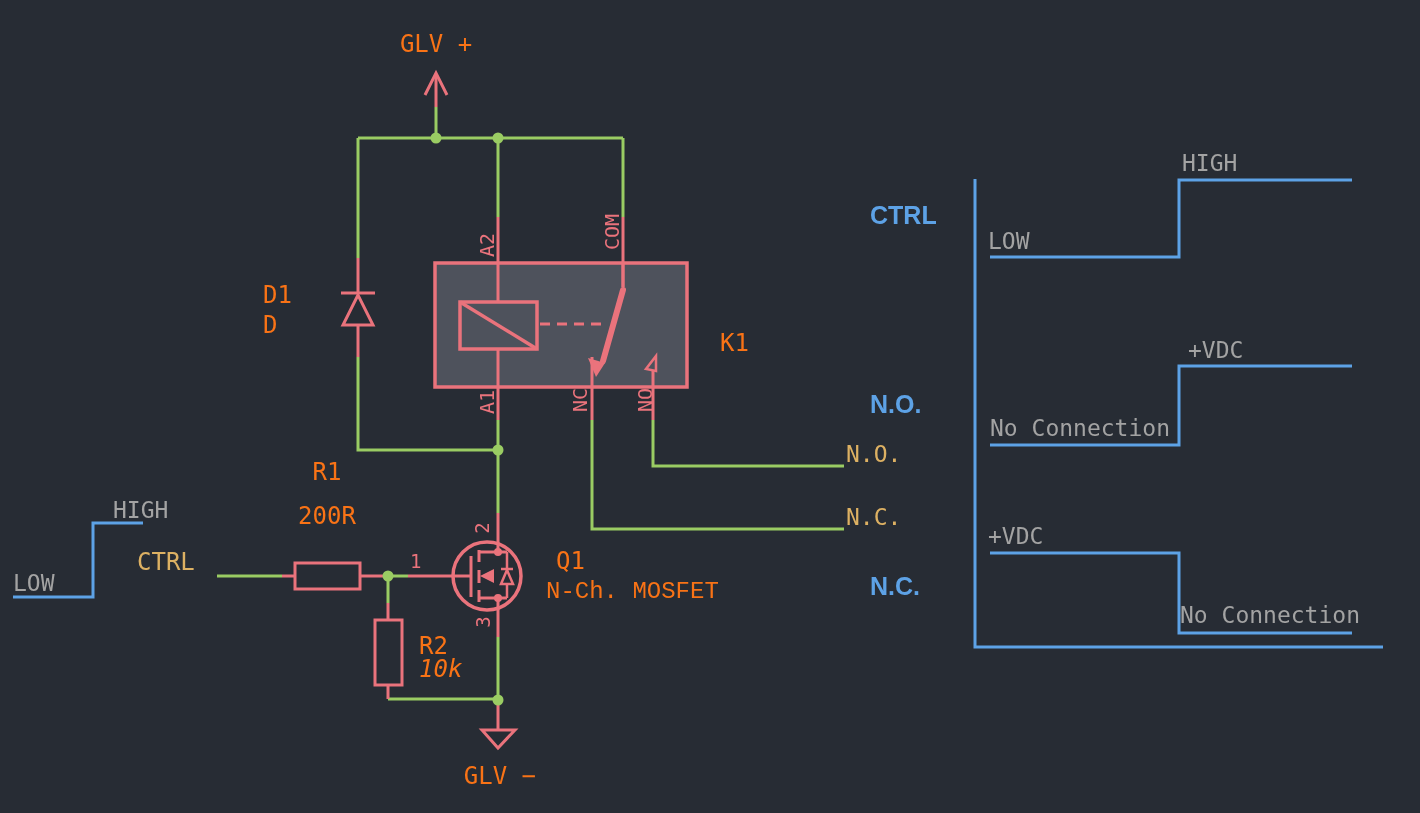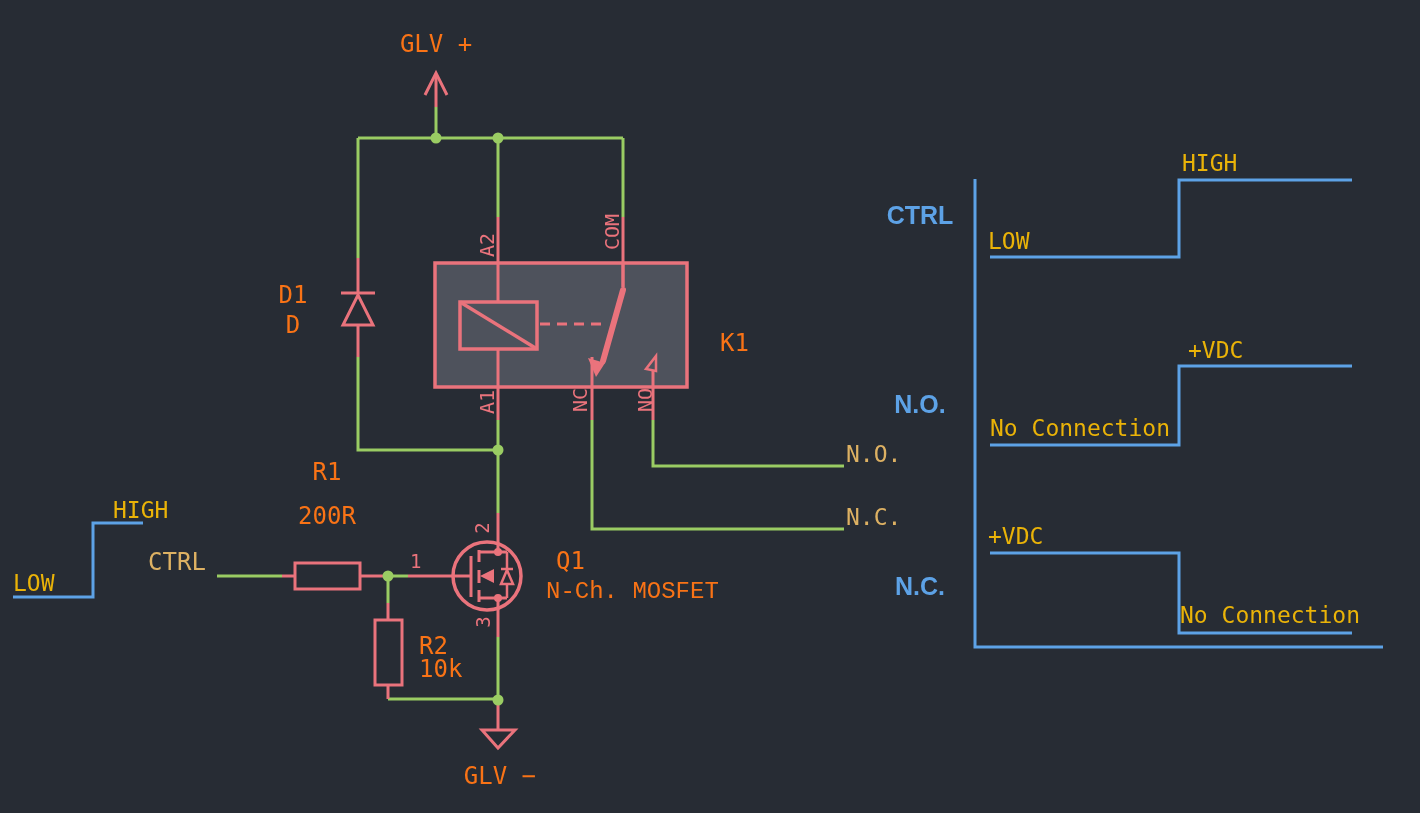--- a/index.html
+++ b/index.html
@@ -11,27 +11,27 @@
     font-family:"DejaVu Sans Mono",monospace;
   }
   .canvas svg{position:absolute;left:0;top:0;}
   .t{
     position:absolute;display:block;line-height:1;white-space:nowrap;
     font-family:"DejaVu Sans Mono",monospace;
   }
   .cyan{color:#f97316}
   .red{color:#ea737c}
   .yellow{color:#ddb163}
-  .blue{color:#eab308}
+  .blue{color:#a3a3a3}
   .s24{font-size:24px}
   .s23{font-size:23px}
   .s20{font-size:20px}
   .s19{font-size:19px}
   .ctr{text-align:center}
-  .rgt{text-align:center}
+  .rgt{text-align:left}
   .rot{transform:translate(-50%,-50%) rotate(-90deg)}
   .boldlbl{
     font-family:"Liberation Sans",sans-serif;
     font-weight:bold;font-size:25px;color:#5da2e6;
   }
 </style>
 </head>
 <body>
 
 <div class="canvas">
@@ -150,21 +150,21 @@
   <span class="t cyan s24 ctr" style="left:398px;top:32px;width:76px;">GLV +</span>
   <span class="t cyan s24 ctr" style="left:460px;top:764px;width:76px;text-align:right;">GLV −</span>
 
   <span class="t cyan s24 rgt" style="left:263px;top:283px;width:60px;">D1</span>
   <span class="t cyan s24 rgt" style="left:263px;top:313px;width:60px;">D</span>
 
   <span class="t cyan s24 ctr" style="left:287px;top:460px;width:80px;">R1</span>
   <span class="t cyan s24 ctr" style="left:287px;top:504px;width:80px;">200R</span>
 
   <span class="t cyan s24" style="left:419px;top:627px;margin-top:7px;">R2</span>
-  <span class="t cyan s24" style="left:419px;top:657px;">10k</span>
+  <span class="t cyan s24" style="left:419px;top:657px;font-style:italic;">10k</span>
 
   <span class="t cyan s24" style="left:556px;top:549px;">Q1</span>
   <span class="t cyan s24" style="left:546px;top:580px;font-family:Liberation Mono, monospace;">N-Ch. MOSFET</span>
 
   <span class="t cyan s24" style="left:720px;top:331px;">K1</span>
 
   <span class="t red s20 rot" style="left:487px;top:245px;">A2</span>
   <span class="t red s20 rot" style="left:612px;top:232px;">COM</span>
   <span class="t red s20 rot" style="left:487px;top:402px;">A1</span>
   <span class="t red s20 rot" style="left:580px;top:400px;">NC</span>

